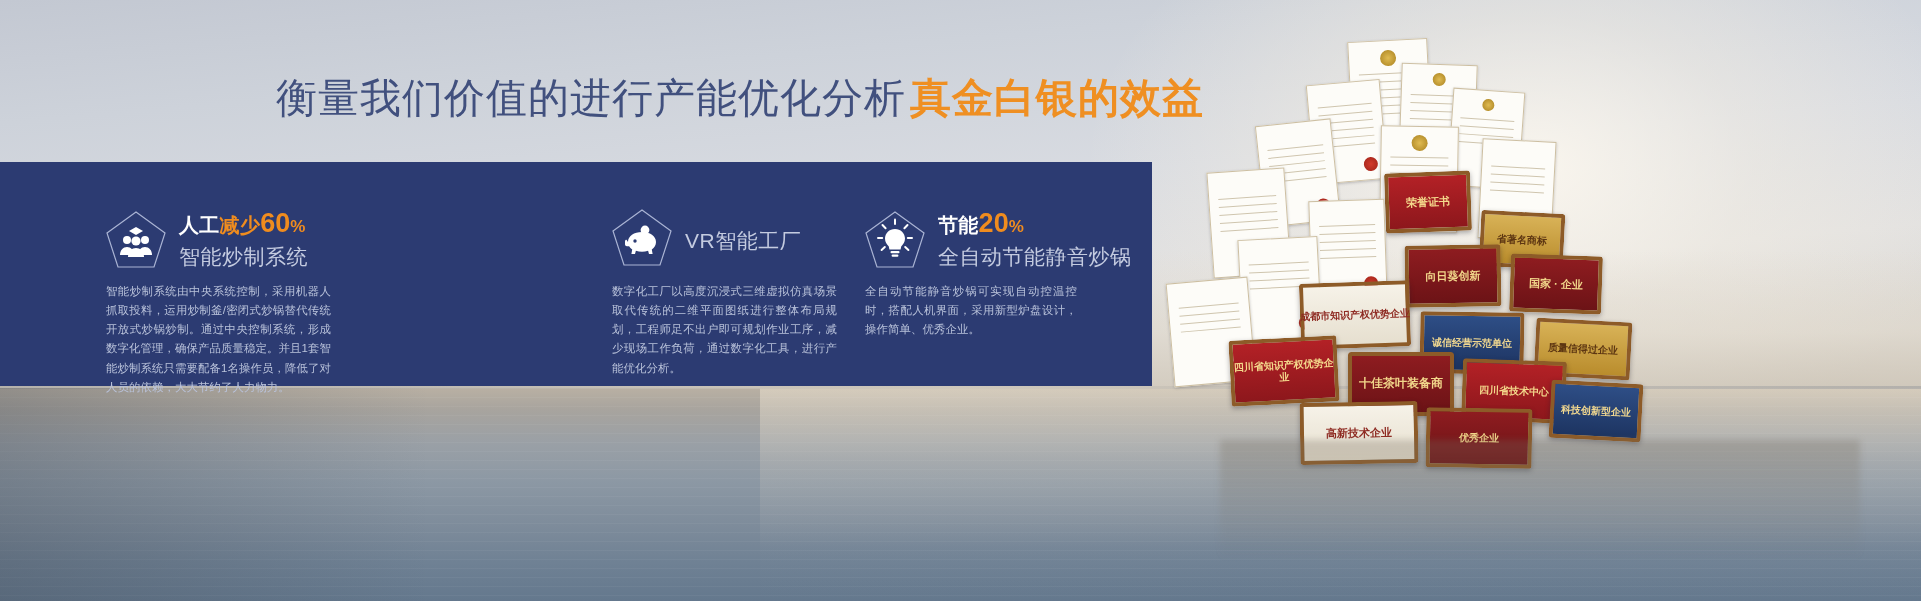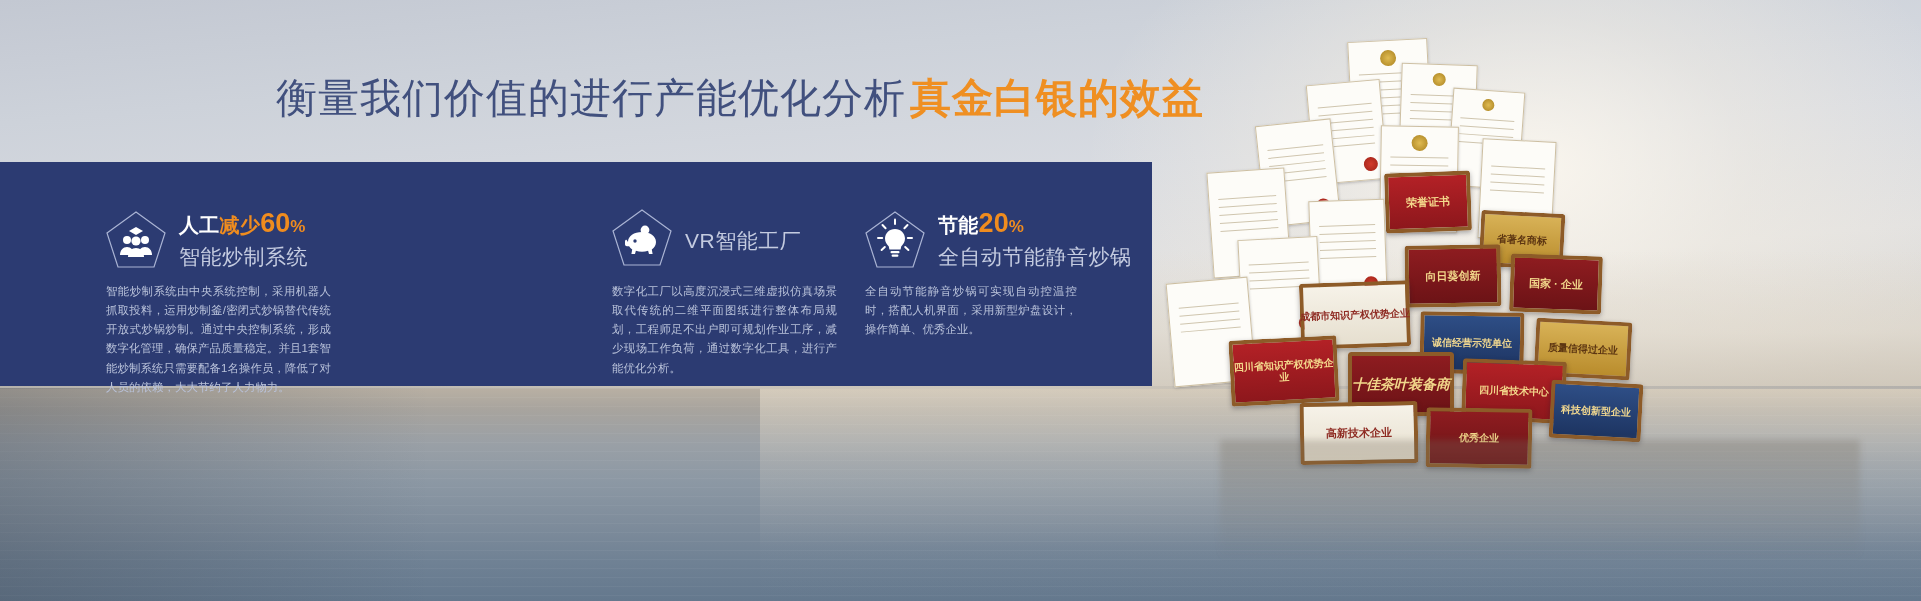--- a/index.html
+++ b/index.html
@@ -393,21 +393,21 @@
 
     <div class="plaque p-red" style="left:80px;top:308px;width:108px;height:66px;transform:rotate(-3deg);">
       <div class="face"></div>
         <div class="frame"></div>
       <div class="txt" style="font-size:10px;">四川省知识产权优势企业</div>
     </div>
 
     <div class="plaque p-dkred" style="left:198px;top:322px;width:106px;height:64px;transform:rotate(0deg);">
       <div class="face"></div>
         <div class="frame"></div>
-      <div class="txt" style="font-size:14px;font-style:italic;">十佳茶叶装备商</div>
+      <div class="txt" style="font-size:12px;">十佳茶叶装备商</div>
     </div>
 
     <div class="plaque p-red" style="left:312px;top:330px;width:104px;height:62px;transform:rotate(2deg);">
       <div class="face"></div>
         <div class="frame"></div>
       <div class="txt" style="font-size:10px;">四川省技术中心</div>
     </div>
 
     <div class="plaque p-white" style="left:150px;top:372px;width:118px;height:62px;transform:rotate(-1deg);">
       <div class="face"></div>

